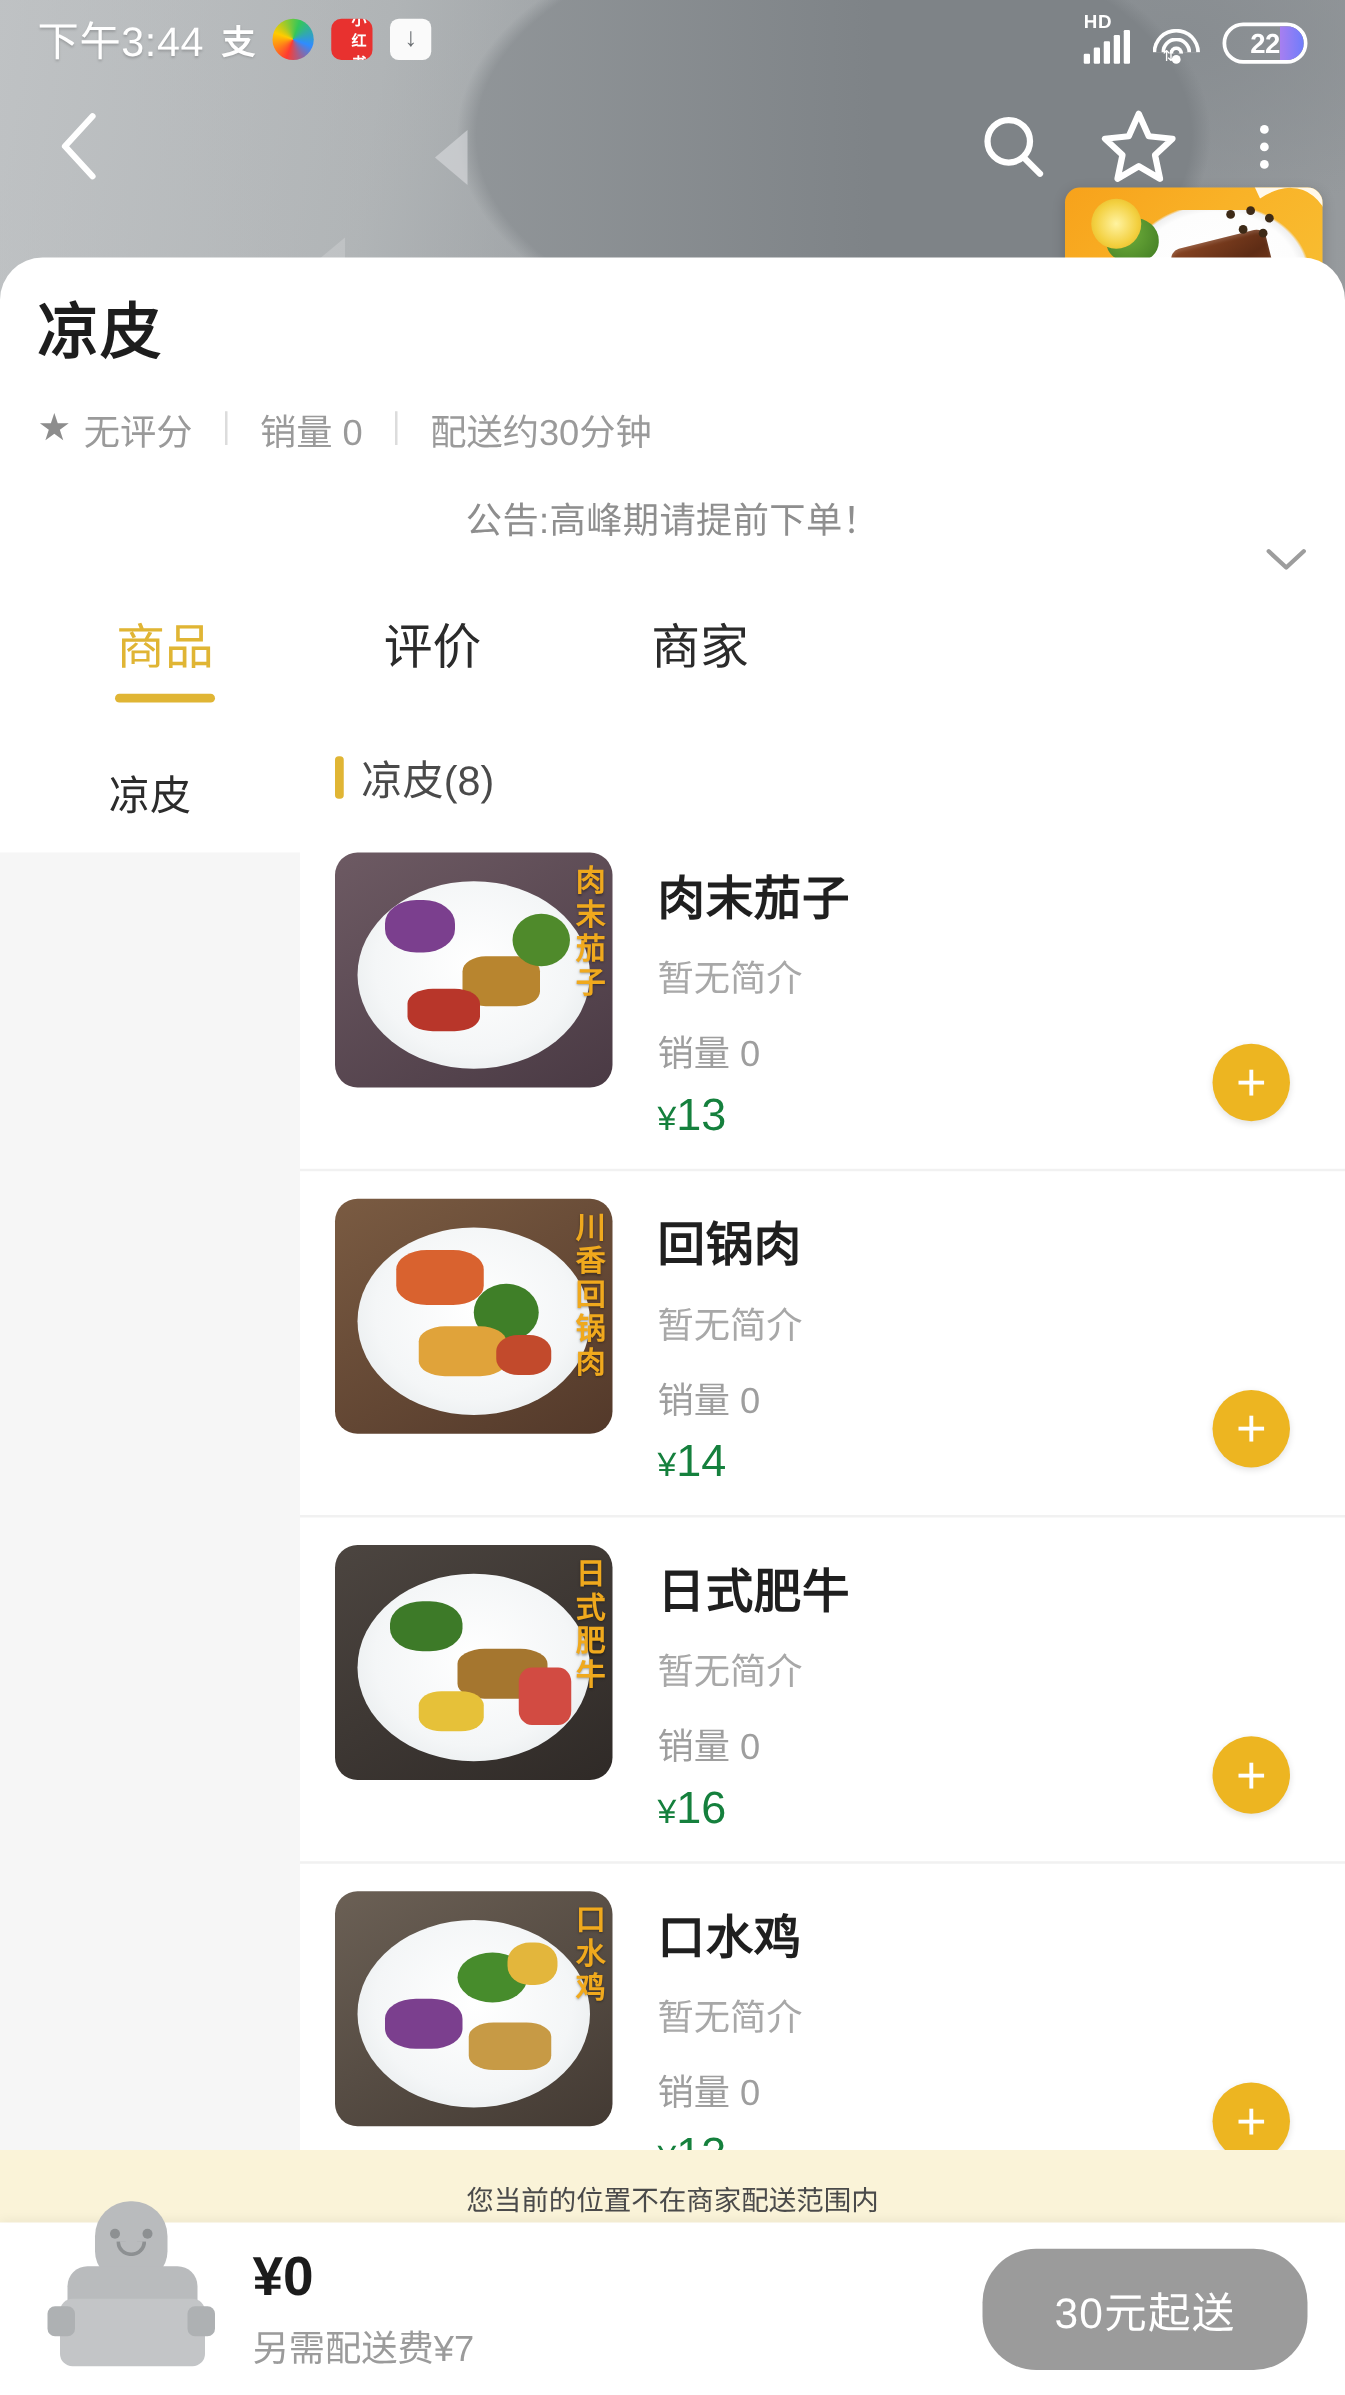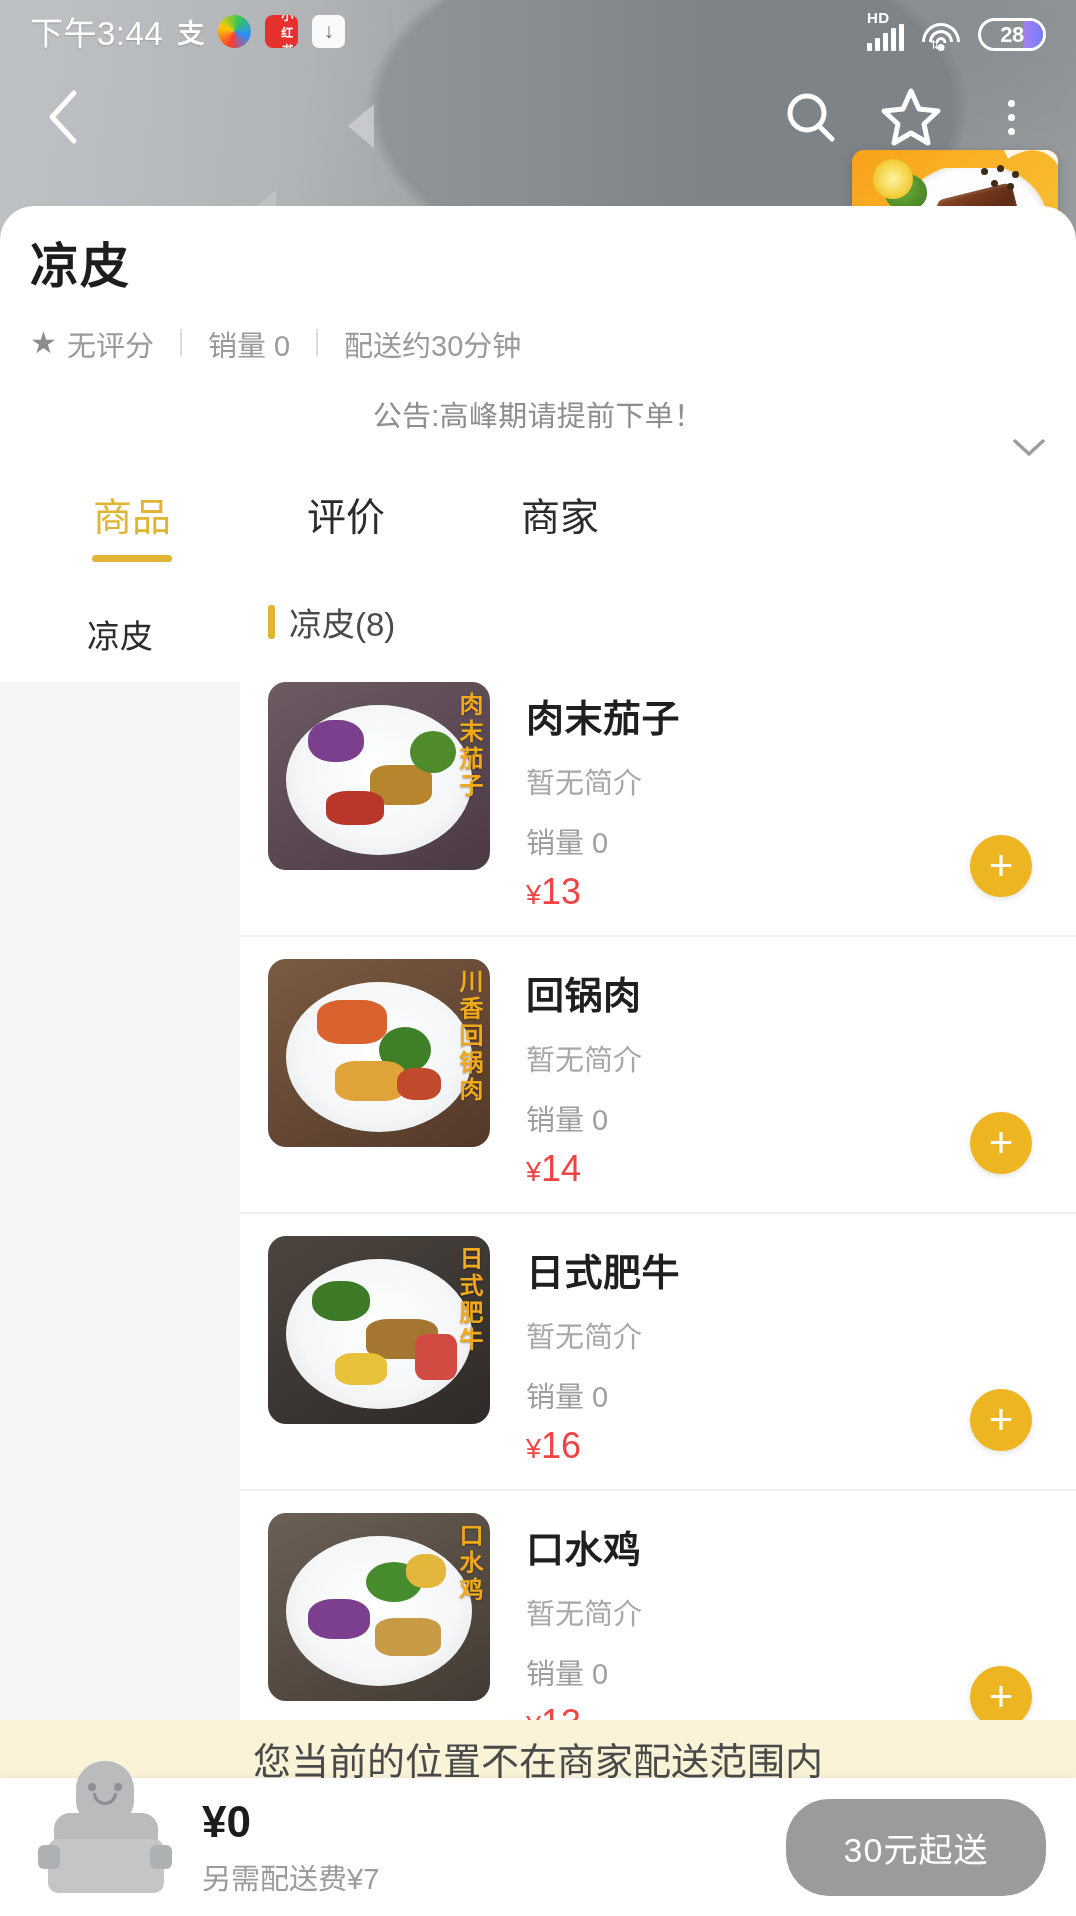--- a/index.html
+++ b/index.html
@@ -193,35 +193,35 @@
   .t4 { background:linear-gradient(150deg,#6b6055,#433a33); }
   .t4 .f1{left:18%;top:46%;width:62px;height:40px;background:#7b3f8e;border-radius:40%;}
   .t4 .f2{left:44%;top:26%;width:56px;height:40px;background:#478c2c;border-radius:50%;}
   .t4 .f3{left:48%;top:56%;width:66px;height:38px;background:#c79a45;border-radius:30%;}
   .t4 .f4{left:62%;top:22%;width:40px;height:34px;background:#e3b63c;border-radius:45%;}
 
   .dish-info { flex:1; padding-left:36px; padding-top:6px; }
   .dish-name { font-size:38px; font-weight:700; color:#1f1f1f; letter-spacing:.5px; }
   .dish-desc { font-size:29px; color:#a8a8a8; margin-top:16px; }
   .dish-sales { font-size:29px; color:#9e9e9e; margin-top:18px; }
-  .dish-price { font-size:36px; color:#ef4444; margin-top:10px; font-weight:500; }
+  .dish-price { font-size:36px; color:#15803d; margin-top:10px; font-weight:500; }
   .dish-price .yen { font-size:27px; }
   .add-btn {
     position:absolute; right:44px; bottom:38px;
     width:62px;height:62px;border-radius:50%;background:#edb521;
     display:flex;align-items:center;justify-content:center;
     color:#fff; font-size:42px; line-height:1; font-weight:300;
     box-shadow:0 2px 6px rgba(0,0,0,.12);
   }
 
   
   .warn {
     position:absolute; left:0; top:1720px; width:1076px; height:76px;
     background:#faf3d8; display:flex; align-items:center; justify-content:center;
-    font-size:38px; color:#4a4a4a;
+    font-size:22px; color:#4a4a4a;
   }
 
   
   .bottombar {
     position:absolute; left:0; top:1778px; width:1076px; height:138px;
     background:#fff; display:flex; align-items:center; padding:0 30px;
     box-shadow:0 -2px 8px rgba(0,0,0,.05);
   }
   .cart-ico { position:relative; width:150px; height:150px; flex:none; margin-top:-26px; }
   .cart-head { position:absolute; left:46px; top:2px; width:58px;height:64px;border-radius:28px 28px 24px 24px; background:#b9bbbd; }
@@ -274,21 +274,21 @@
       </span>
       <span class="wifi">
         <span class="w1"></span>
           <span class="w2"></span>
           <span class="w3"></span>
           <span class="dot"></span>
         <span class="updn">⇅</span>
       </span>
       <span class="battery">
         <span class="fill"></span>
-        <span class="lvl">28</span>
+        <span class="lvl">22</span>
       </span>
     </div>
   </div>
 
   <div class="topnav">
     <div class="nav-back">
       <svg width="40" height="60" viewBox="0 0 40 60">
           <path d="M30 6 L8 30 L30 54" fill="none" stroke="#ffffff" stroke-width="5" stroke-linecap="round" stroke-linejoin="round"></path>
         </svg>
     </div>

